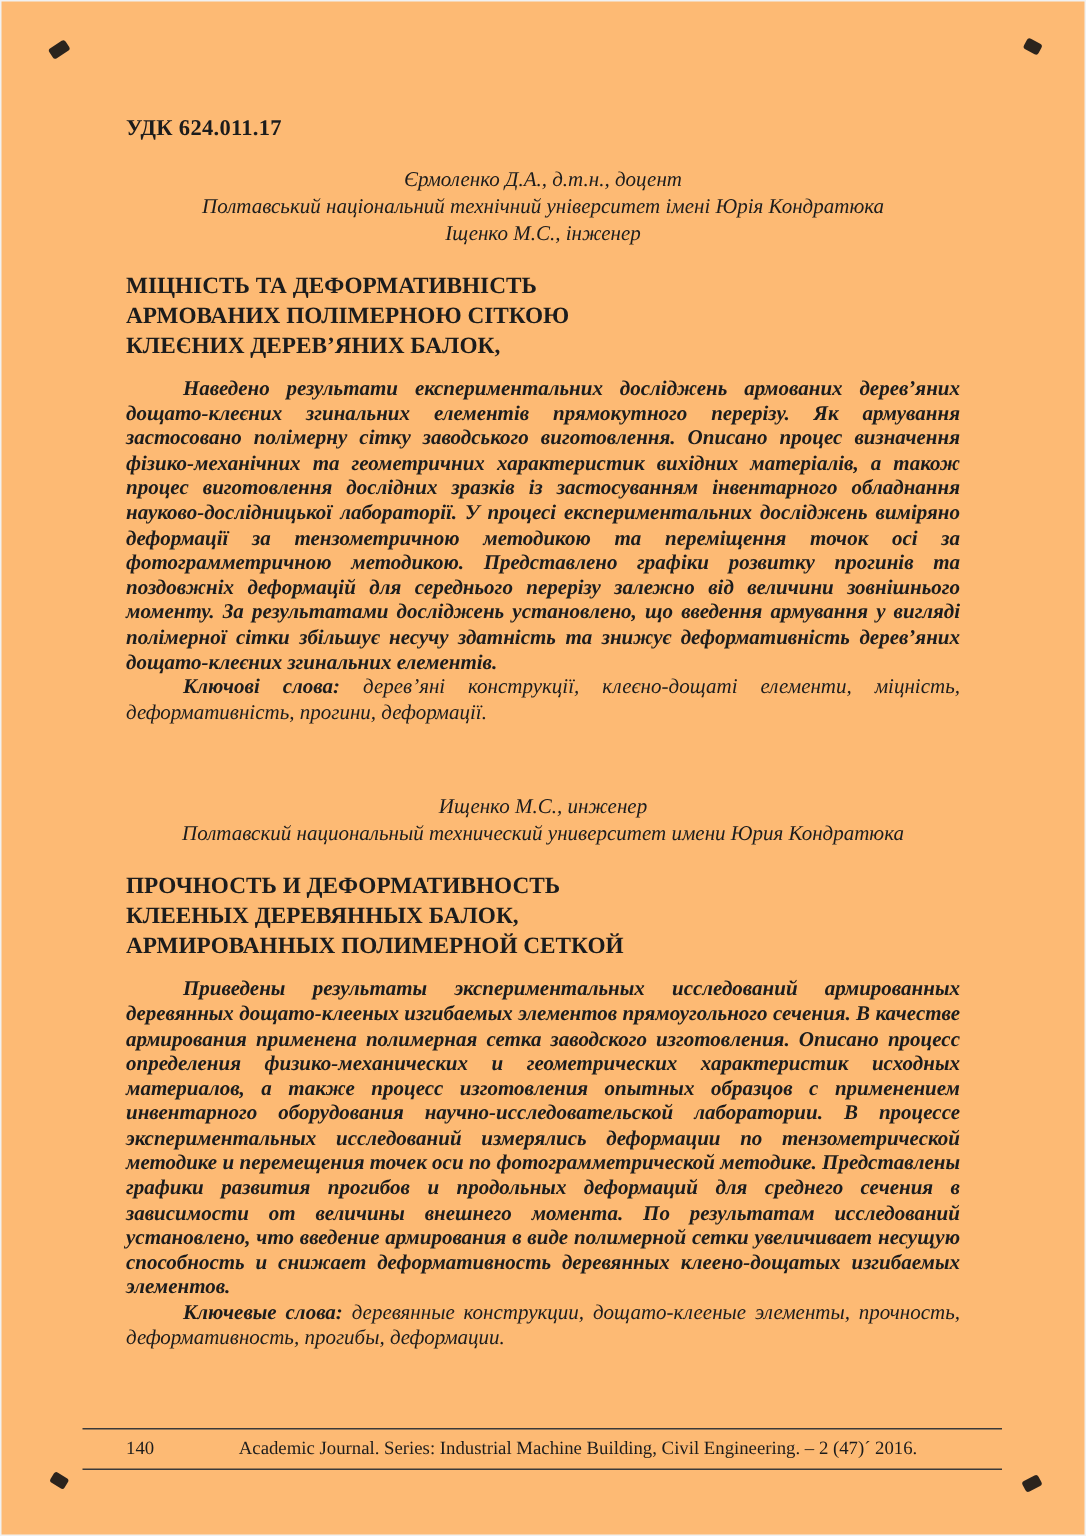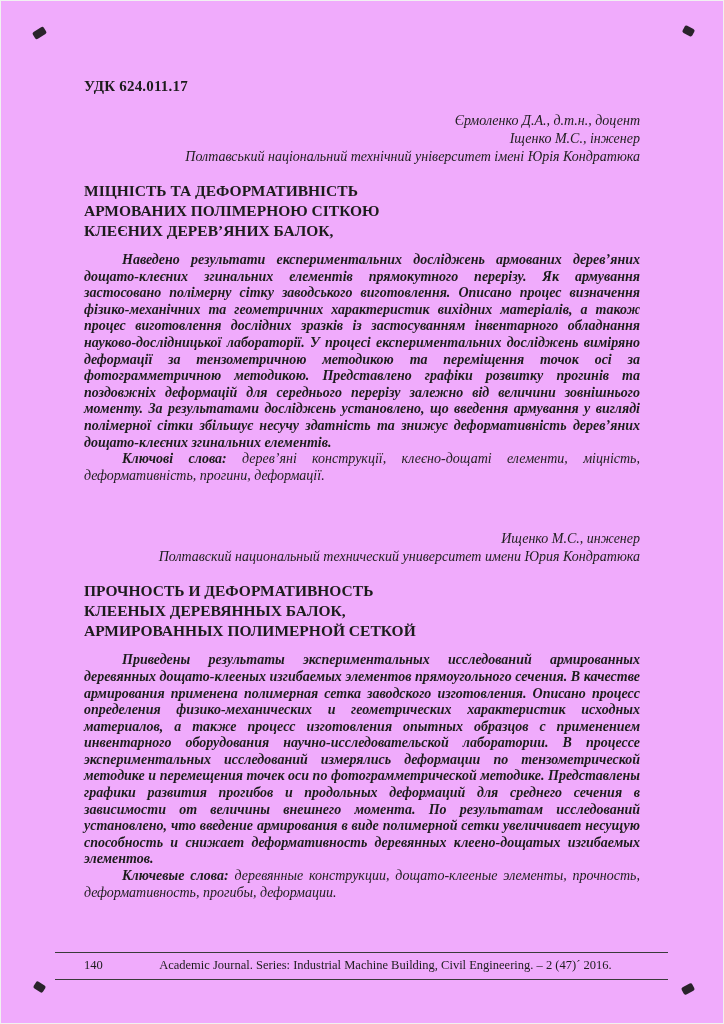--- a/index.html
+++ b/index.html
@@ -1,40 +1,40 @@
 <!DOCTYPE html>
 <html lang="uk"><head>
 <meta charset="utf-8">
 <style>
   html, body { margin: 0; padding: 0; background: #ffffff; }
   .page {
     position: relative;
     width: 724px;
     height: 1024px;
-    background: #f0abfc;
+    background: #fdba74;
     overflow: hidden;
     font-family: "Liberation Serif", "DejaVu Serif", serif;
     color: #1c1c1c;
     box-shadow: inset 0 0 0 1px #f1f1f1;
   }
   .content {
     position: absolute;
     top: 78px;
     left: 84px;
     width: 556px;
   }
   .udc {
     margin: 0;
     font-size: 15px;
     font-weight: bold;
     letter-spacing: 0.2px;
   }
   .authors {
     margin-top: 17px;
-    text-align: right;
+    text-align: center;
     font-style: italic;
     font-size: 14px;
     line-height: 18px;
   }
   .author-line { margin: 0; }
   .title {
     margin: 15px 0 0 0;
     text-align: left;
     font-size: 15.5px;
     font-weight: bold;
@@ -91,22 +91,22 @@
   <div class="corner c-bl"></div>
   <div class="corner c-br"></div>
 
   <main class="content">
 
     <p class="udc">УДК 624.011.17</p>
 
     <section class="article" lang="uk">
       <div class="authors">
         <p class="author-line">Єрмоленко Д.А., д.т.н., доцент</p>
+        <p class="author-line">Полтавський національний технічний університет імені Юрія Кондратюка</p>
         <p class="author-line">Іщенко М.С., інженер</p>
-        <p class="author-line">Полтавський національний технічний університет імені Юрія Кондратюка</p>
       </div>
       <h2 class="title">
         <span class="title-line">МІЦНІСТЬ ТА ДЕФОРМАТИВНІСТЬ</span>
         <span class="title-line">АРМОВАНИХ ПОЛІМЕРНОЮ СІТКОЮ</span>
         <span class="title-line">КЛЕЄНИХ ДЕРЕВ’ЯНИХ БАЛОК,</span>
       </h2>
       <p class="abstract">Наведено результати експериментальних досліджень армованих дерев’яних дощато-клеєних згинальних елементів прямокутного перерізу. Як армування застосовано полімерну сітку заводського виготовлення. Описано процес визначення фізико-механічних та геометричних характеристик вихідних матеріалів, а також процес виготовлення дослідних зразків із застосуванням інвентарного обладнання науково-дослідницької лабораторії. У процесі експериментальних досліджень виміряно деформації за тензометричною методикою та переміщення точок осі за фотограмметричною методикою. Представлено графіки розвитку прогинів та поздовжніх деформацій для середнього перерізу залежно від величини зовнішнього моменту. За результатами досліджень установлено, що введення армування у вигляді полімерної сітки збільшує несучу здатність та знижує деформативність дерев’яних дощато-клеєних згинальних елементів.</p>
       <p class="keywords"><span class="kw-label">Ключові слова:</span><span class="kw-text"> дерев’яні конструкції, клеєно-дощаті елементи, міцність, деформативність, прогини, деформації.</span></p>
     </section>
 

